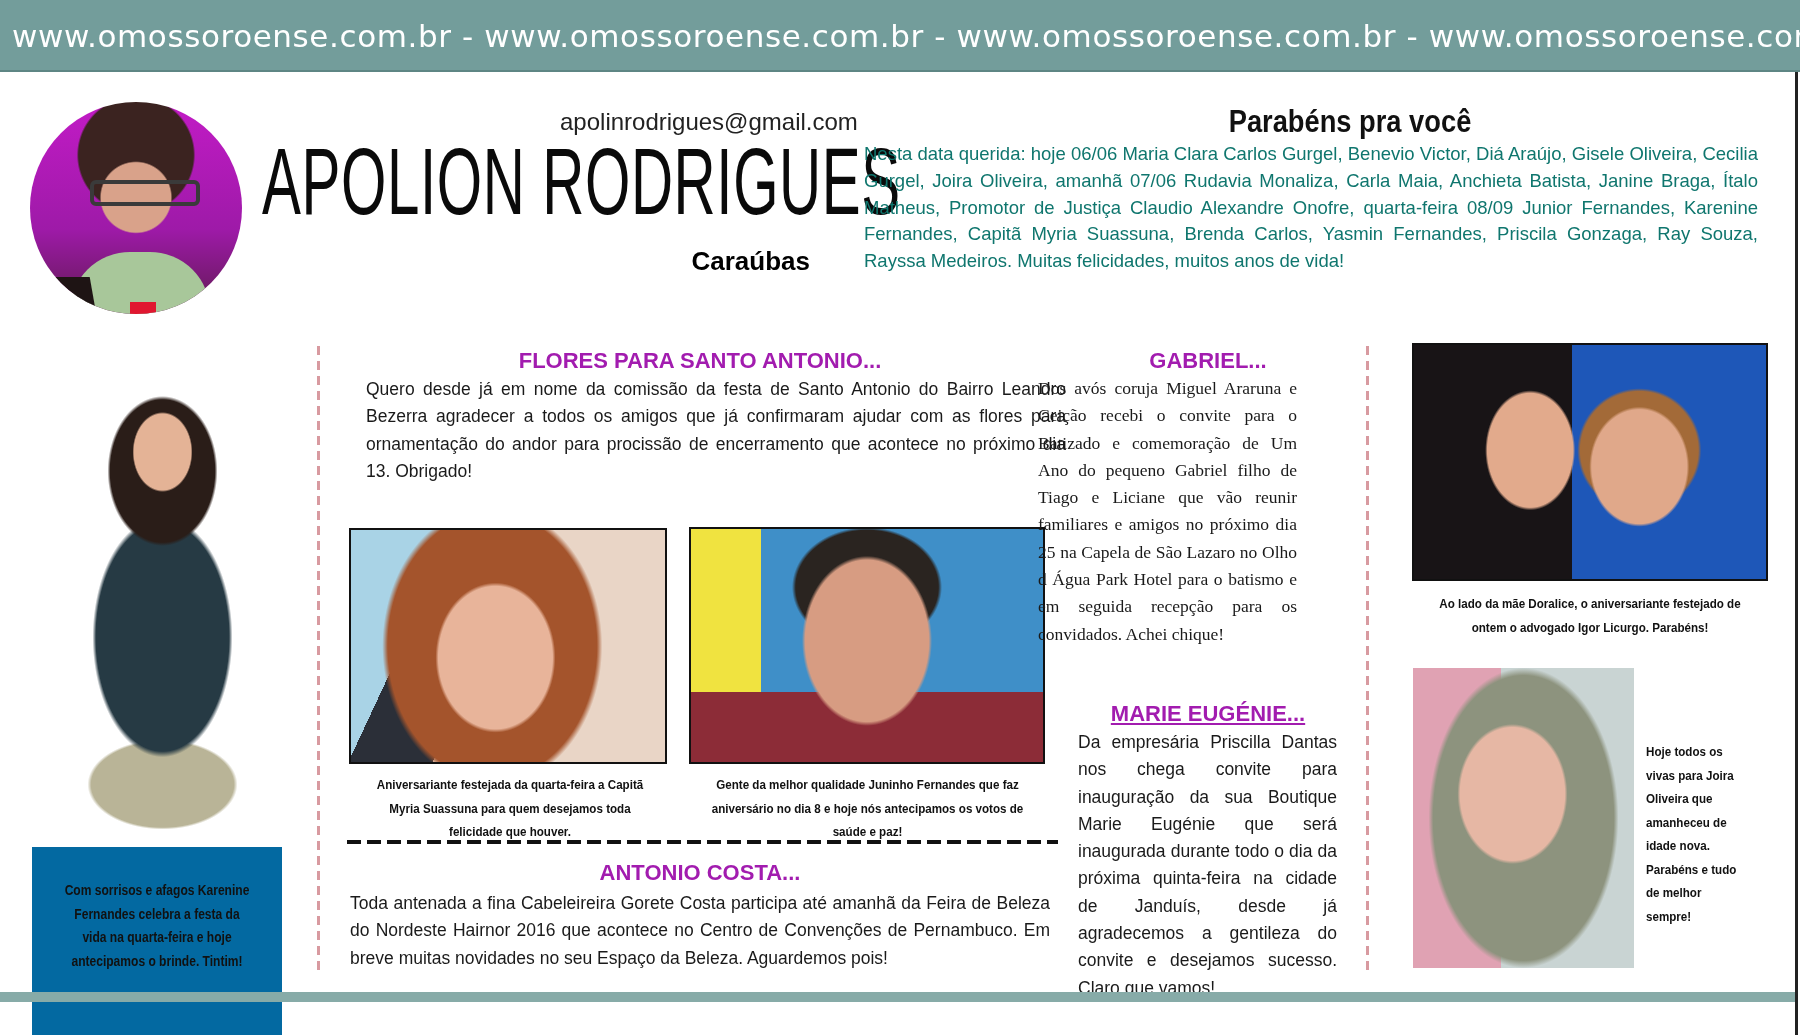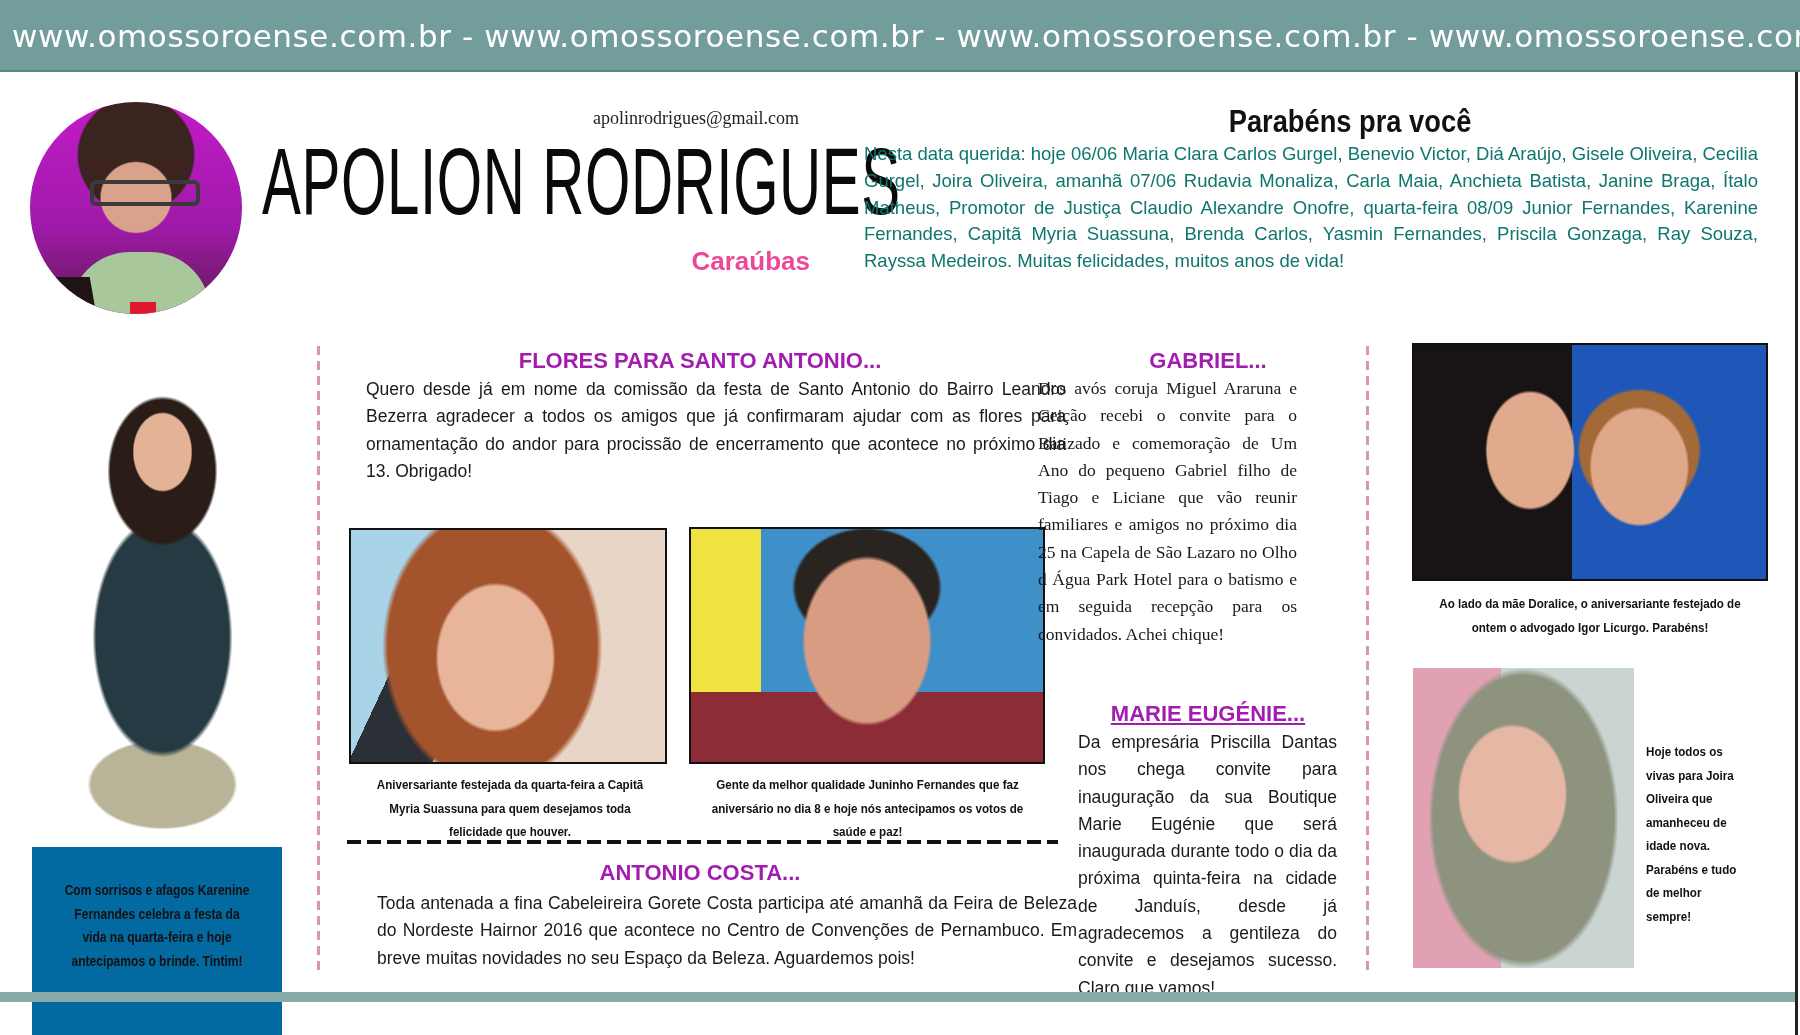--- a/index.html
+++ b/index.html
@@ -12,23 +12,23 @@
   .right-rule { position: absolute; left: 1795px; top: 72px; width: 3px; height: 963px; background: #222; }
 
   .avatar { position: absolute; left: 30px; top: 102px; width: 212px; height: 212px; border-radius: 50%; overflow: hidden;
     background: radial-gradient(circle at 50% 45%, #d9a28a 0 22%, transparent 23%), radial-gradient(circle at 50% 25%, #3b2320 0 30%, transparent 31%),
     linear-gradient(180deg, #c21bc6 0%, #9e1aa8 60%, #5e1a50 100%); }
   .avatar .shirt { position: absolute; left: 40px; top: 150px; width: 140px; height: 80px; border-radius: 60px 60px 0 0; background: #a8c79a; }
   .avatar .jacket { position: absolute; left: 15px; top: 175px; width: 50px; height: 60px; background: #1e1414; transform: skewX(10deg); }
   .avatar .tie { position: absolute; left: 100px; top: 200px; width: 26px; height: 20px; background: #e01730; }
   .avatar .glasses { position: absolute; left: 60px; top: 78px; width: 110px; height: 26px; border: 4px solid #3a3a3a; border-radius: 6px; }
 
-  .email { position: absolute; left: 560px; top: 108px; width: 272px; text-align: center; font-size: 18px; color: #222; font-family: Liberation Serif, serif; }
+  .email { position: absolute; left: 560px; top: 108px; width: 272px; text-align: left; font-size: 24px; color: #222; }
   .name { position: absolute; left: 262px; top: 135px; width: 560px; font-size: 94px; line-height: 1; font-family: "Liberation Sans", sans-serif; transform: scaleX(0.62); transform-origin: left top; white-space: nowrap; color: #0a0a0a; letter-spacing: 1px; }
-  .city { position: absolute; left: 600px; top: 246px; width: 210px; text-align: right; font-size: 26px; font-weight: bold; color: #ec4899; }
+  .city { position: absolute; left: 600px; top: 246px; width: 210px; text-align: right; font-size: 26px; font-weight: bold; color: #000000; }
 
   .bday-title { position: absolute; left: 1150px; top: 104px; width: 400px; text-align: center; font-size: 31px; font-weight: bold; color: #111; transform: scaleX(0.88); }
   .bday-text { position: absolute; left: 864px; top: 141px; width: 894px; font-size: 18.5px; line-height: 26.8px; text-align: justify; color: #0f766e; }
 
   .dash-v { position: absolute; width: 3px; background: repeating-linear-gradient(180deg, #d89aa0 0 9px, transparent 9px 15px); }
   .dash-v.a { left: 317px; top: 346px; height: 630px; }
   .dash-v.b { left: 1366px; top: 346px; height: 630px; }
 
   .woman1 { position: absolute; left: 25px; top: 376px; width: 275px; height: 475px; }
   .caption-box { position: absolute; left: 32px; top: 847px; width: 250px; height: 188px; background: #0369a1; }
@@ -107,21 +107,21 @@
 
 <div class="photo p-woman2" style="left:349px; top:528px; width:318px; height:236px;"></div>
 <div class="cap" style="left:340px; top:773px; width:340px;">Aniversariante festejada da quarta-feira a Capitã Myria Suassuna para quem desejamos toda felicidade que houver.</div>
 
 <div class="photo p-man" style="left:689px; top:527px; width:356px; height:237px;"></div>
 <div class="cap" style="left:680px; top:773px; width:375px;">Gente da melhor qualidade Juninho Fernandes que faz aniversário no dia 8 e hoje nós antecipamos os votos de saúde e paz!</div>
 
 <div class="dash-h"></div>
 
 <div class="art-title" style="left:350px; top:860px; width:700px;">ANTONIO COSTA...</div>
-<div class="art-text" style="left:350px; top:890px; width:700px;margin-left:27px;">Toda antenada a fina Cabeleireira Gorete Costa participa até amanhã da Feira de Beleza do Nordeste Hairnor 2016 que acontece no Centro de Convenções de Pernambuco. Em breve muitas novidades no seu Espaço da Beleza. Aguardemos pois!</div>
+<div class="art-text" style="left:350px; top:890px; width:700px;">Toda antenada a fina Cabeleireira Gorete Costa participa até amanhã da Feira de Beleza do Nordeste Hairnor 2016 que acontece no Centro de Convenções de Pernambuco. Em breve muitas novidades no seu Espaço da Beleza. Aguardemos pois!</div>
 
 <div class="art-title" style="left:1078px; top:348px; width:260px;">GABRIEL...</div>
 <div class="art-text" style="left:1038px; top:375px; width:259px;font-family:Liberation Serif, serif;">Dos avós coruja Miguel Araruna e Ceição recebi o convite para o Batizado e comemoração de Um Ano do pequeno Gabriel filho de Tiago e Liciane que vão reunir familiares e amigos no próximo dia 25 na Capela de São Lazaro no Olho d Água Park Hotel para o batismo e em seguida recepção para os convidados. Achei chique!</div>
 
 <div class="art-title" style="left:1078px; top:701px; width:260px;text-decoration:underline;">MARIE EUGÉNIE...</div>
 <div class="art-text" style="left:1078px; top:729px; width:259px;">Da empresária Priscilla Dantas nos chega convite para inauguração da sua Boutique Marie Eugénie que será inaugurada durante todo o dia da próxima quinta-feira na cidade de Janduís, desde já agradecemos a gentileza do convite e desejamos sucesso. Claro que vamos!</div>
 
 <div class="photo p-couple" style="left:1412px; top:343px; width:356px; height:238px;"></div>
 <div class="cap" style="left:1410px; top:592px; width:360px;">Ao lado da mãe Doralice, o aniversariante festejado de ontem o advogado Igor Licurgo. Parabéns!</div>
 

